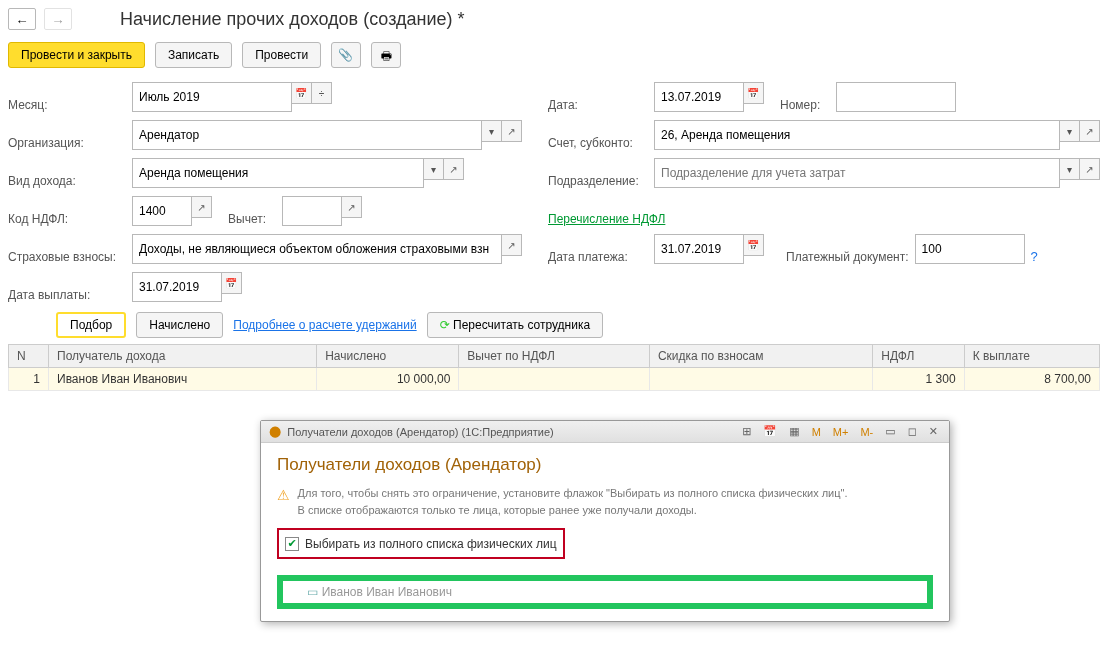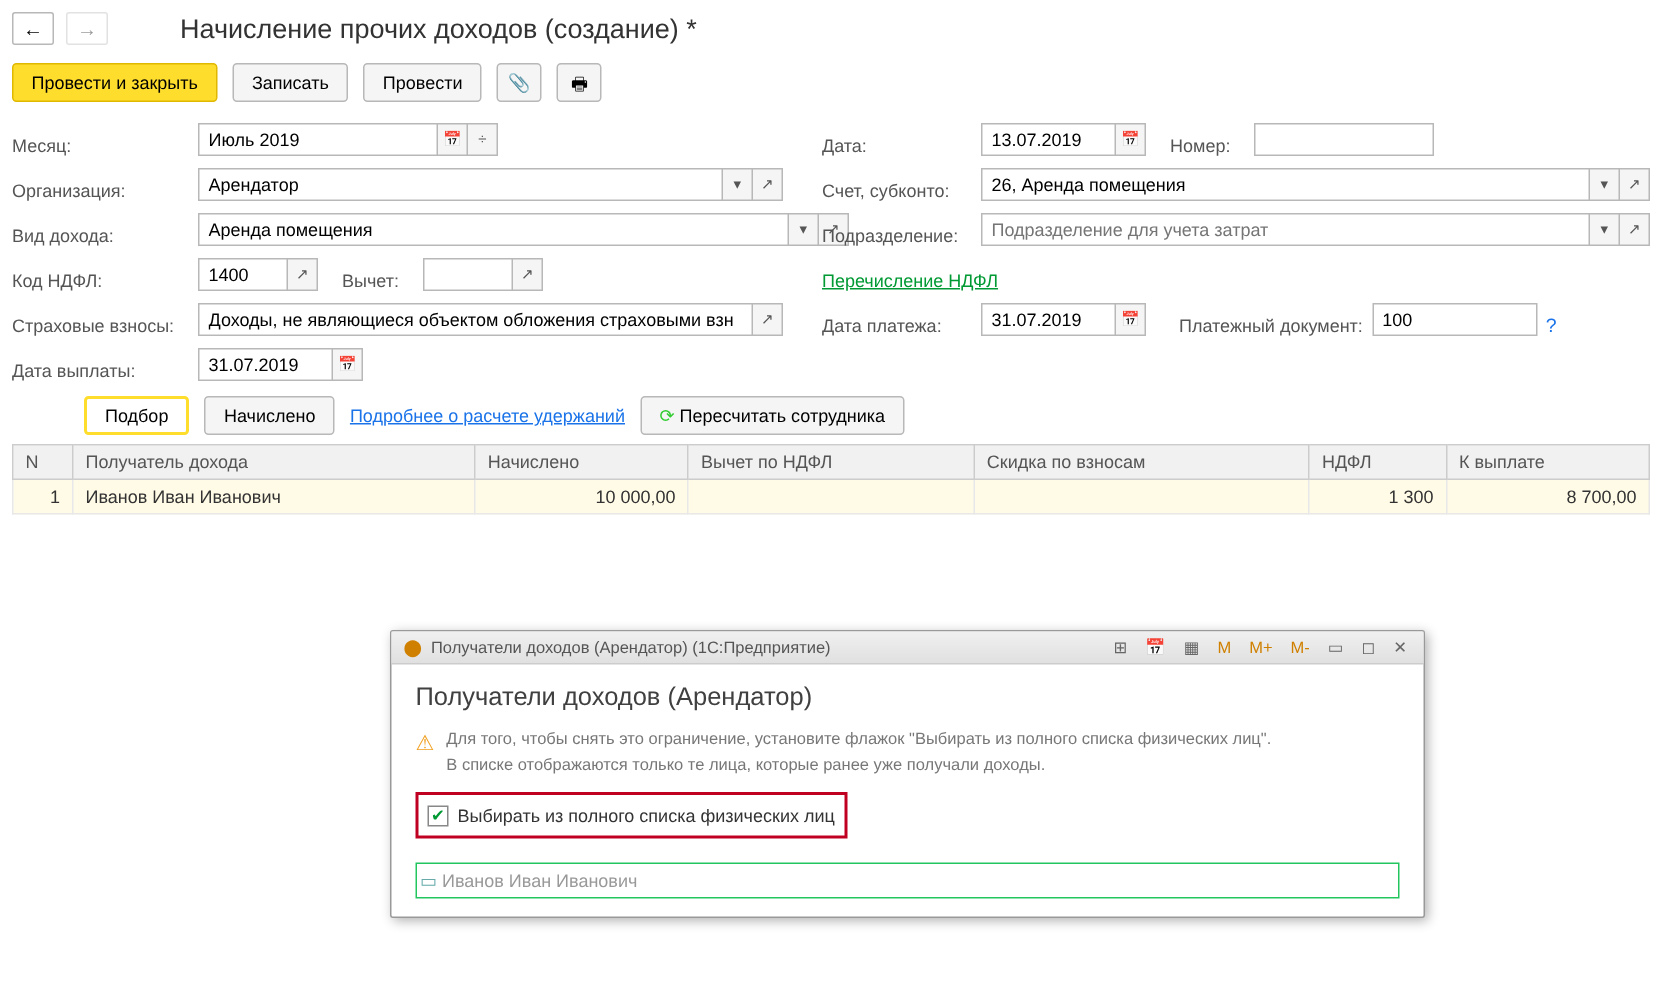--- a/index.html
+++ b/index.html
@@ -22,21 +22,21 @@
 .btn {
   border: 1px solid #b8b8b8; background: #f5f5f5; padding: 4px 12px;
   cursor: pointer; border-radius: 3px; font-size: 12px; height: 26px;
 }
 .btn-primary { background: #ffdd2d; border-color: #e0b800; font-weight: normal; }
 .btn-icon { width: 30px; text-align: center; padding: 4px 6px; }
 .form-row { display: flex; margin-bottom: 8px; }
 .form-col { display: flex; align-items: flex-end; gap: 6px; }
 .label { color: #555; min-width: 118px; }
 .input {
-  border: 1px solid #b8b8b8; padding: 2px 6px; height: 22px; font-size: 12px;
+  border: 1px solid #b8b8b8; padding: 14px 6px; height: 22px; font-size: 12px;
   background: #fff;
 }
 .input-small { width: 90px; }
 .input-group { display: flex; }
 .input-group .input { border-radius: 0; }
 .ib { border: 1px solid #b8b8b8; border-left: none; width: 20px; height: 22px;
   display: inline-flex; align-items: center; justify-content: center;
   background: #f5f5f5; cursor: pointer; font-size: 10px; color: #555; }
 .ib:first-child { border-left: 1px solid #b8b8b8; }
 a.link { color: #1a73e8; text-decoration: underline; cursor: pointer; }
@@ -55,32 +55,32 @@
   background: #fff; border: 1px solid #999; box-shadow: 2px 2px 8px rgba(0,0,0,.3);
   border-radius: 2px;
 }
 .popup-titlebar {
   background: linear-gradient(#f0f0f0,#e0e0e0); padding: 4px 8px;
   display: flex; align-items: center; gap: 6px; border-bottom: 1px solid #ccc;
   font-size: 11px; color: #555;
 }
 .popup-titlebar .spacer { flex: 1; }
 .popup-body { padding: 12px 16px; }
-.popup-header { font-size: 17px; color: #404040; margin-bottom: 10px; }
+.popup-header { font-size: 17px; color: #a16207; margin-bottom: 10px; }
 .alert { display: flex; gap: 8px; color: #777; font-size: 11px; line-height: 1.5; margin-bottom: 10px; }
 .alert-icon { color: #f0a020; font-size: 14px; }
 .highlight-box { border: 2px solid #c00020; padding: 6px; display: inline-block; margin-bottom: 10px; }
 .chk { display: inline-flex; align-items: center; gap: 6px; }
 .chkbox {
   width: 14px; height: 14px; border: 1px solid #888; display: inline-flex;
   align-items: center; justify-content: center; color: #009933; font-size: 11px;
 }
 .popup-toolbar { display: flex; gap: 8px; align-items: center; }
 .popup-toolbar .spacer { flex: 1; }
-.popup-list { border: 1px solid #22c55e; margin-top: 6px; padding: 4px 2px; color: #999; }
+.popup-list { border: 6px solid #22c55e; margin-top: 6px; padding: 4px 24px; color: #999; }
 .win-icon { font-size: 11px; color: #666; cursor: pointer; padding: 0 3px; }
 .orange { color: #d08000; }
 .placeholder { color: #aaa; }
 .help { color: #1a73e8; font-size: 13px; cursor: pointer; }
 </style>
 </head>
 <body>
 
 <div class="topbar">
   <button class="nav-btn">←</button>
@@ -132,21 +132,21 @@
       <span class="ib">▾</span>
       <span class="ib">↗</span>
     </div>
   </div>
 </div>
 
 <div class="form-row">
   <div class="form-col" style="width:540px">
     <span class="label">Вид дохода:</span>
     <div class="input-group" style="flex:1">
-      <input class="input" style="width: 394px;" value="Аренда помещения">
+      <input class="input" style="width: 292px;" value="Аренда помещения">
       <span class="ib">▾</span>
       <span class="ib">↗</span>
     </div>
   </div>
   <div class="form-col" style="flex:1">
     <span class="label" style="min-width:100px">Подразделение:</span>
     <div class="input-group" style="flex:1">
       <input class="input placeholder" style="flex: 1 1 0%; width: 370px;" placeholder="Подразделение для учета затрат">
       <span class="ib">▾</span>
       <span class="ib">↗</span>

